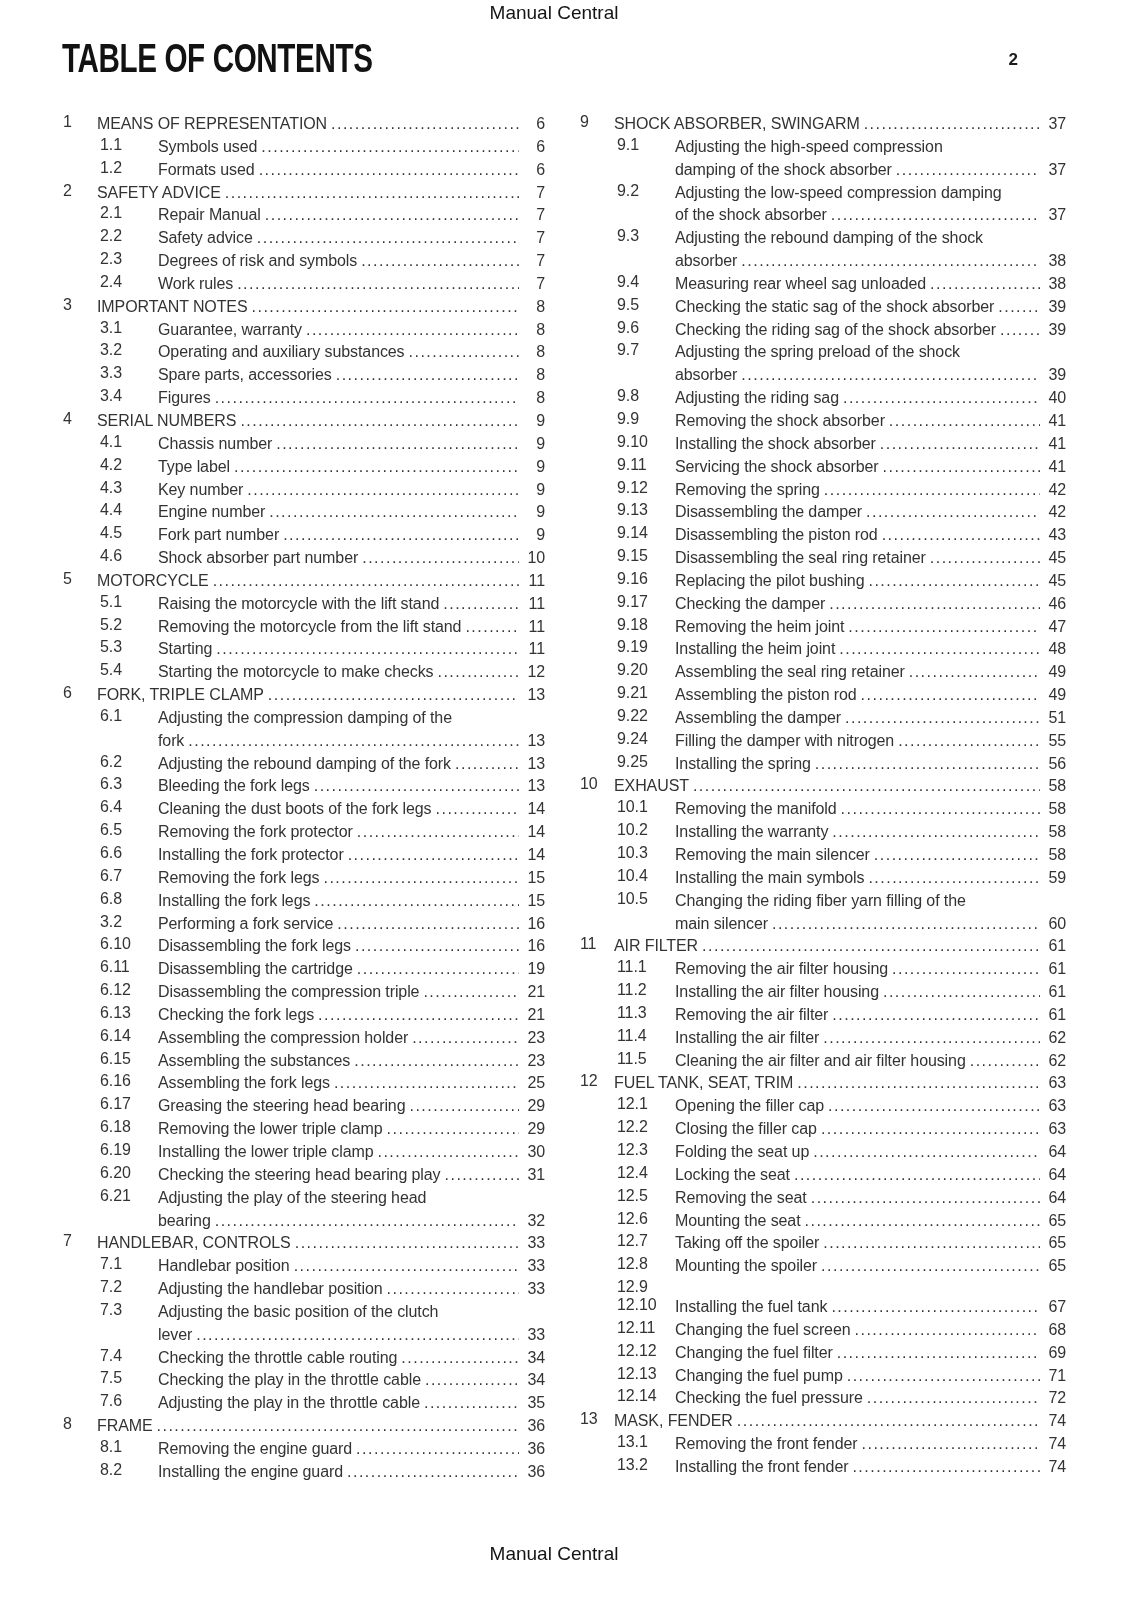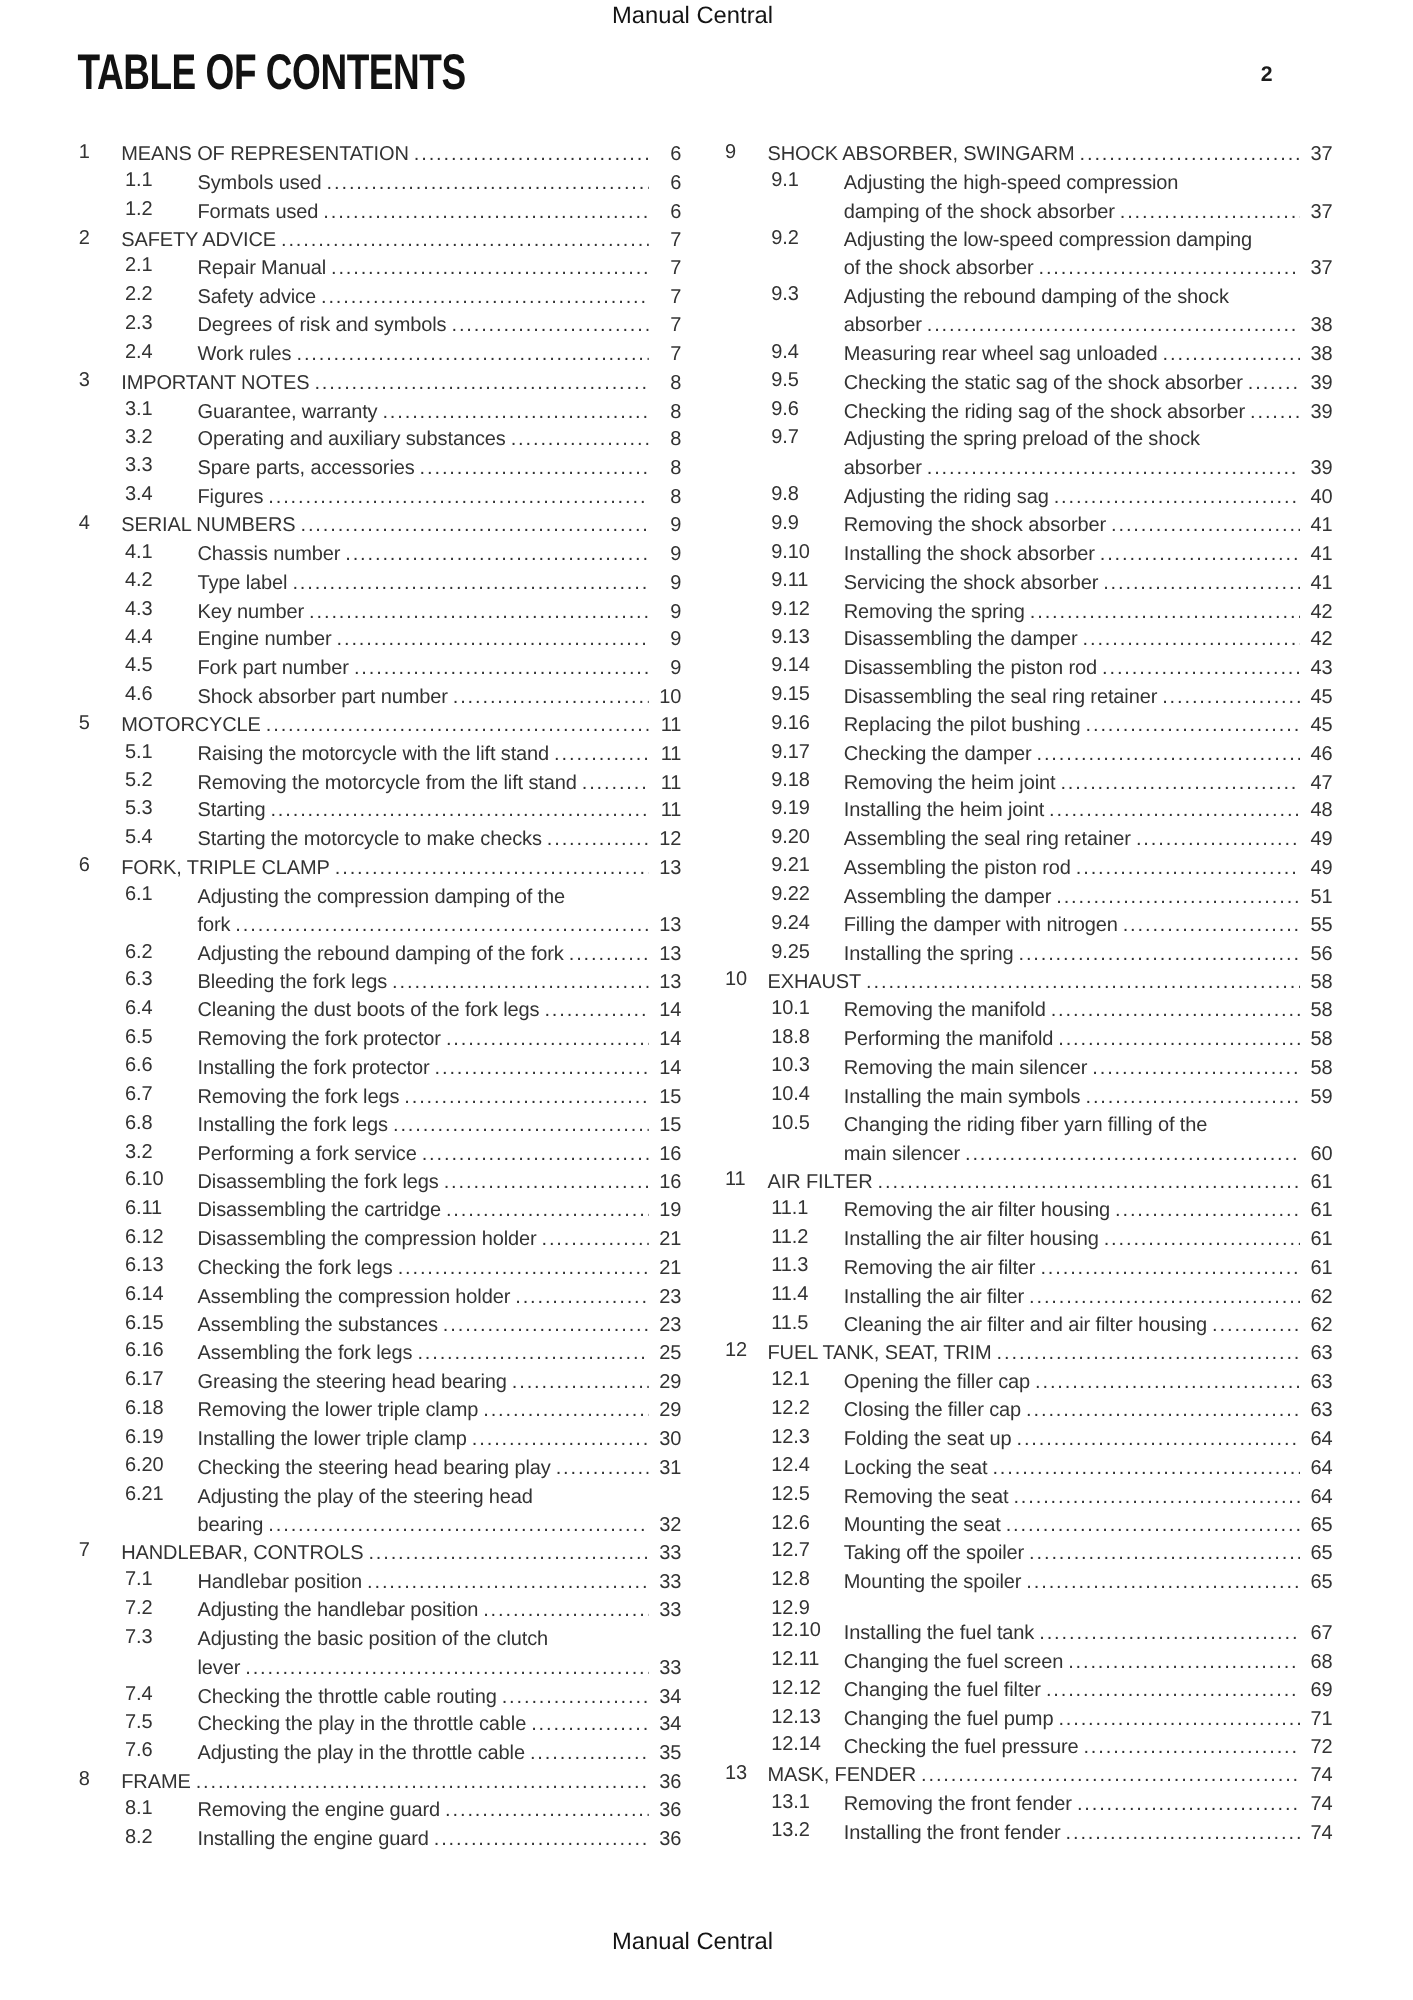--- a/index.html
+++ b/index.html
@@ -427,21 +427,21 @@
               <span class="txt">Disassembling the cartridge</span>
               <span class="leader"></span>
               <span class="pg">19</span>
             </div>
           </div>
         </div>
         <div class="entry level2">
           <span class="num">6.12</span>
           <div class="body">
             <div class="line">
-              <span class="txt">Disassembling the compression holder</span>
+              <span class="txt">Disassembling the compression triple</span>
               <span class="leader"></span>
               <span class="pg">21</span>
             </div>
           </div>
         </div>
         <div class="entry level2">
           <span class="num">6.13</span>
           <div class="body">
             <div class="line">
               <span class="txt">Checking the fork legs</span>
@@ -914,24 +914,24 @@
           <span class="num">10.1</span>
           <div class="body">
             <div class="line">
               <span class="txt">Removing the manifold</span>
               <span class="leader"></span>
               <span class="pg">58</span>
             </div>
           </div>
         </div>
         <div class="entry level2">
-          <span class="num">18.8</span>
-          <div class="body">
-            <div class="line">
-              <span class="txt">Performing the manifold</span>
+          <span class="num">10.2</span>
+          <div class="body">
+            <div class="line">
+              <span class="txt">Installing the warranty</span>
               <span class="leader"></span>
               <span class="pg">58</span>
             </div>
           </div>
         </div>
         <div class="entry level2">
           <span class="num">10.3</span>
           <div class="body">
             <div class="line">
               <span class="txt">Removing the main silencer</span>

